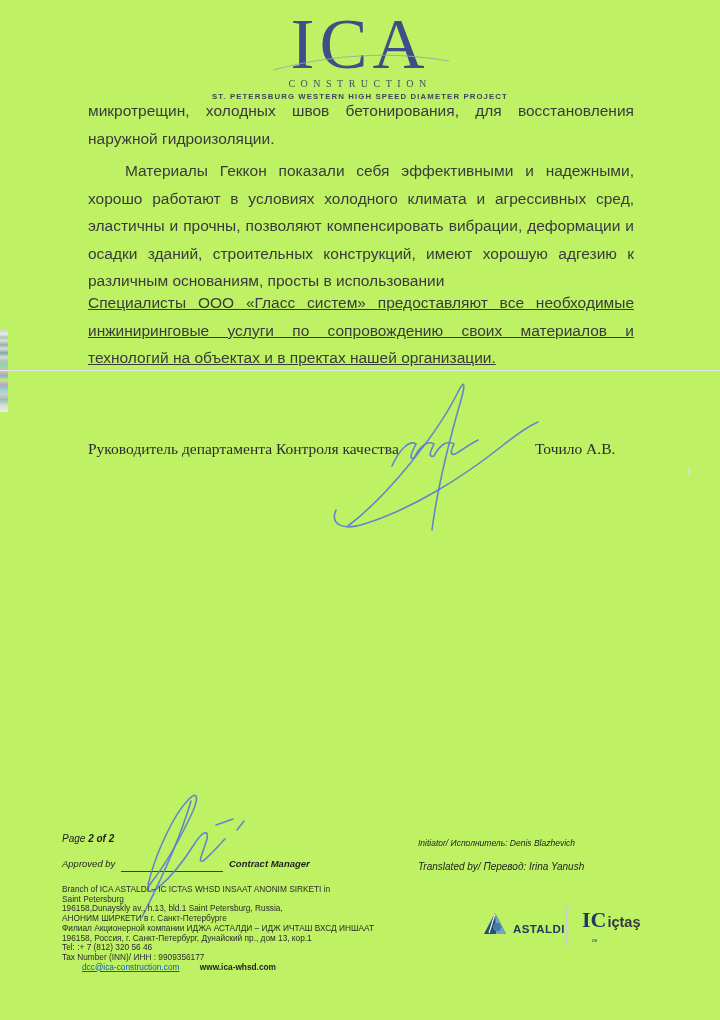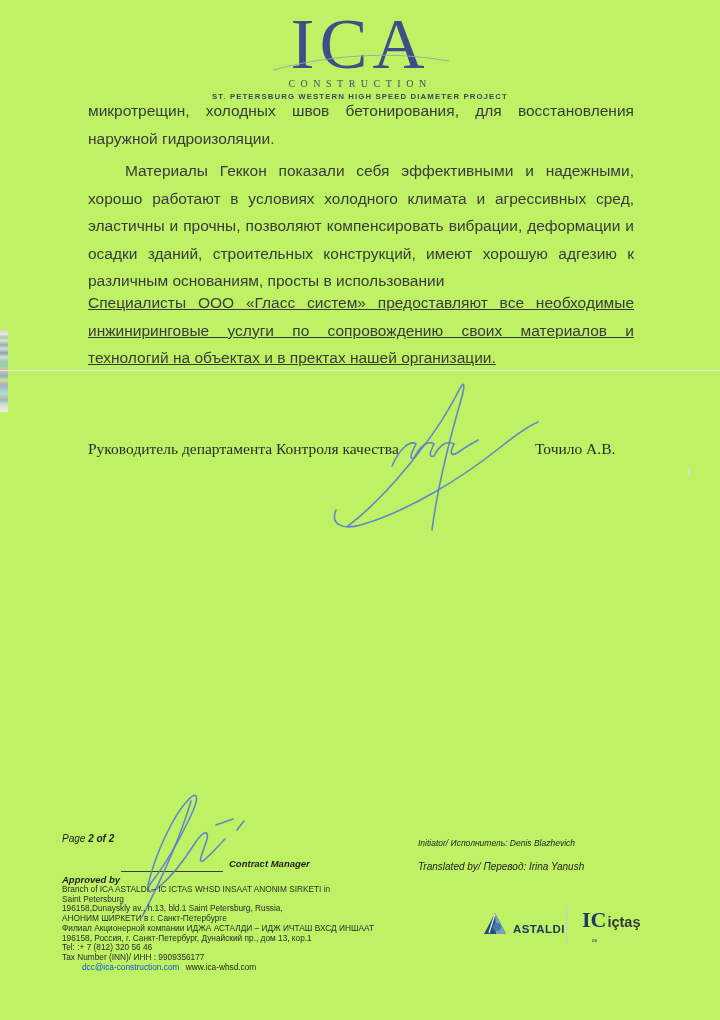--- a/index.html
+++ b/index.html
@@ -35,29 +35,29 @@
                  font-size:15.5px;color:#2c2c2e;}
   .signoff-name{position:absolute;left:535px;top:440px;font-family:"Liberation Serif",serif;
                 font-size:15.5px;color:#2c2c2e;}
   .sig-main{position:absolute;left:330px;top:378px;}
   .sig-stroke{fill:none;stroke:#5b7dd0;stroke-width:1.6;stroke-linecap:round;opacity:.92;}
 
   
   .page-line{position:absolute;left:62px;top:833px;font-size:10px;font-style:italic;color:#1f1f1f;text-align:right;}
   .page-line b{font-weight:700;}
   .approved-line{position:absolute;left:62px;top:858px;font-size:9.5px;font-style:italic;
-                 font-weight:700;color:#1f1f1f;margin-top:16px;}
+                 font-weight:400;color:#1f1f1f;}
   .approved-rule{position:absolute;left:121px;top:871px;width:102px;border-bottom:1px solid #3c3c3c;}
   .approved-role{position:absolute;left:229px;top:858px;font-size:9.5px;font-style:italic;
                  font-weight:700;color:#1f1f1f;}
   .sig-approval{position:absolute;left:85px;top:785px;}
 
   .address-block{position:absolute;left:62px;top:885px;font-size:8.3px;line-height:9.7px;color:#2b2b2b;}
-  .address-block .email-link{color:#1155cc;cursor:pointer;padding-left:20px;}
-  .address-block .site{font-weight:400;color:#1f1f1f;margin-left:4px;}
+  .address-block .email-link{color:#1155cc;text-decoration:underline;cursor:pointer;padding-left:20px;}
+  .address-block .site{font-weight:700;color:#1f1f1f;margin-left:18px;}
 
   .initiator-line{position:absolute;left:418px;top:838px;font-size:8.5px;font-style:italic;color:#222;}
   .translated-line{position:absolute;left:418px;top:861px;font-size:10px;font-style:italic;color:#222;}
 
   .astaldi{position:absolute;left:483px;top:912px;display:flex;align-items:flex-end;}
   .astaldi-text{margin-left:6px;font-size:11.5px;font-weight:700;letter-spacing:.4px;color:#1d3a63;}
   .logo-divider{position:absolute;left:566px;top:905px;width:1px;height:40px;background:#c8ccd2;}
   .ictas{position:absolute;left:582px;top:908px;display:flex;align-items:baseline;}
   .ictas-ic{font-family:"Liberation Serif",serif;font-size:22px;font-weight:700;color:#1d3a63;
             line-height:24px;position:relative;}

